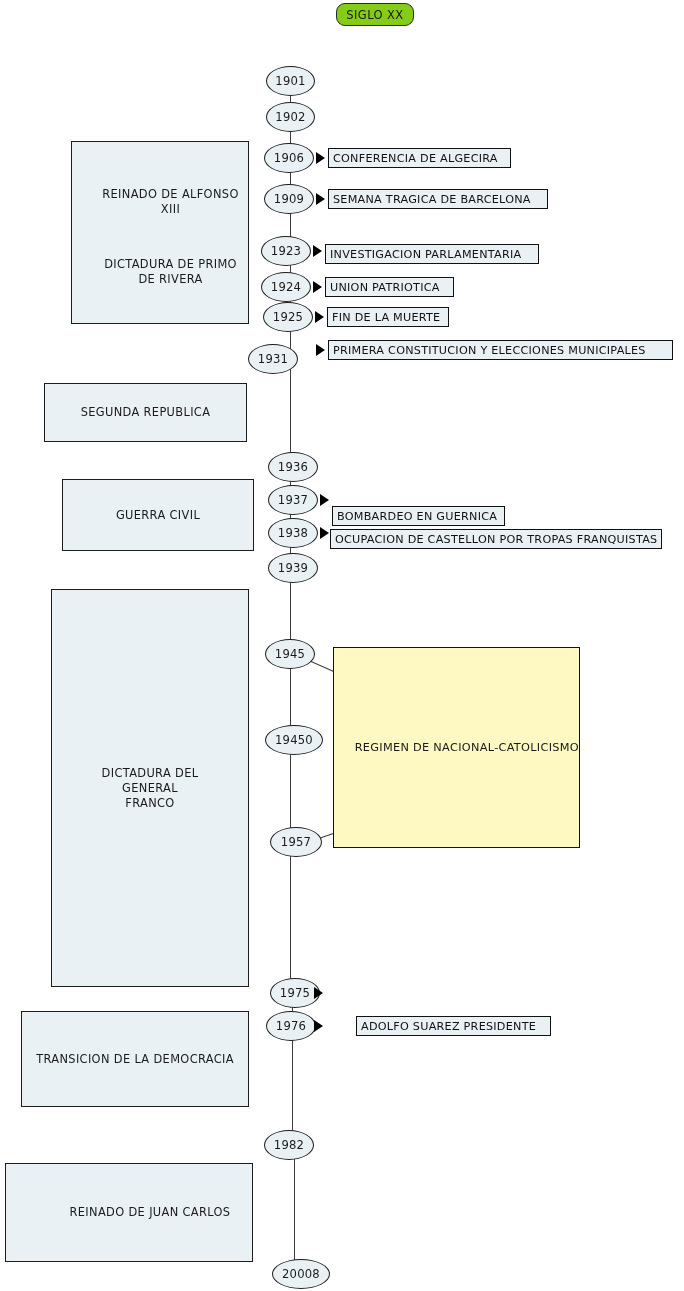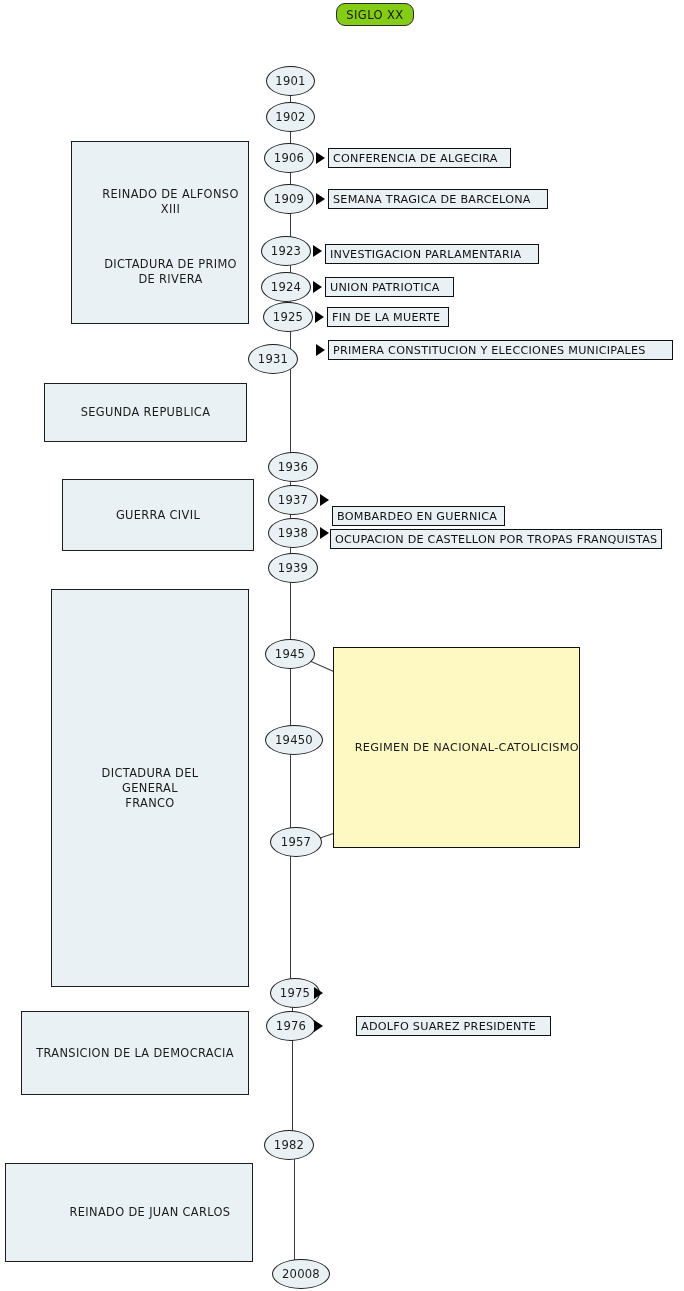--- a/index.html
+++ b/index.html
@@ -122,21 +122,21 @@
   <div class="era-box" style="left:62px;top:479px;width:192px;height:72px;">
     <span>GUERRA CIVIL</span>
   </div>
 
   <div class="era-box" style="left:51px;top:589px;width:198px;height:398px;">
     <span>DICTADURA DEL
 GENERAL
 FRANCO</span>
   </div>
 
-  <div class="era-box" style="left:21px;top:1011px;width:228px;height:84px;">
+  <div class="era-box" style="left:21px;top:1011px;width:228px;height:96px;">
     <span>TRANSICION DE LA DEMOCRACIA</span>
   </div>
 
   <div class="era-box" style="left:5px;top:1163px;width:248px;height:99px;padding-left:48px;">
     <span>REINADO DE JUAN CARLOS</span>
   </div>
 
   <div class="side-box" style="left:333px;top:647px;width:247px;height:201px;">
     <span>REGIMEN DE NACIONAL-CATOLICISMO</span>
   </div>

